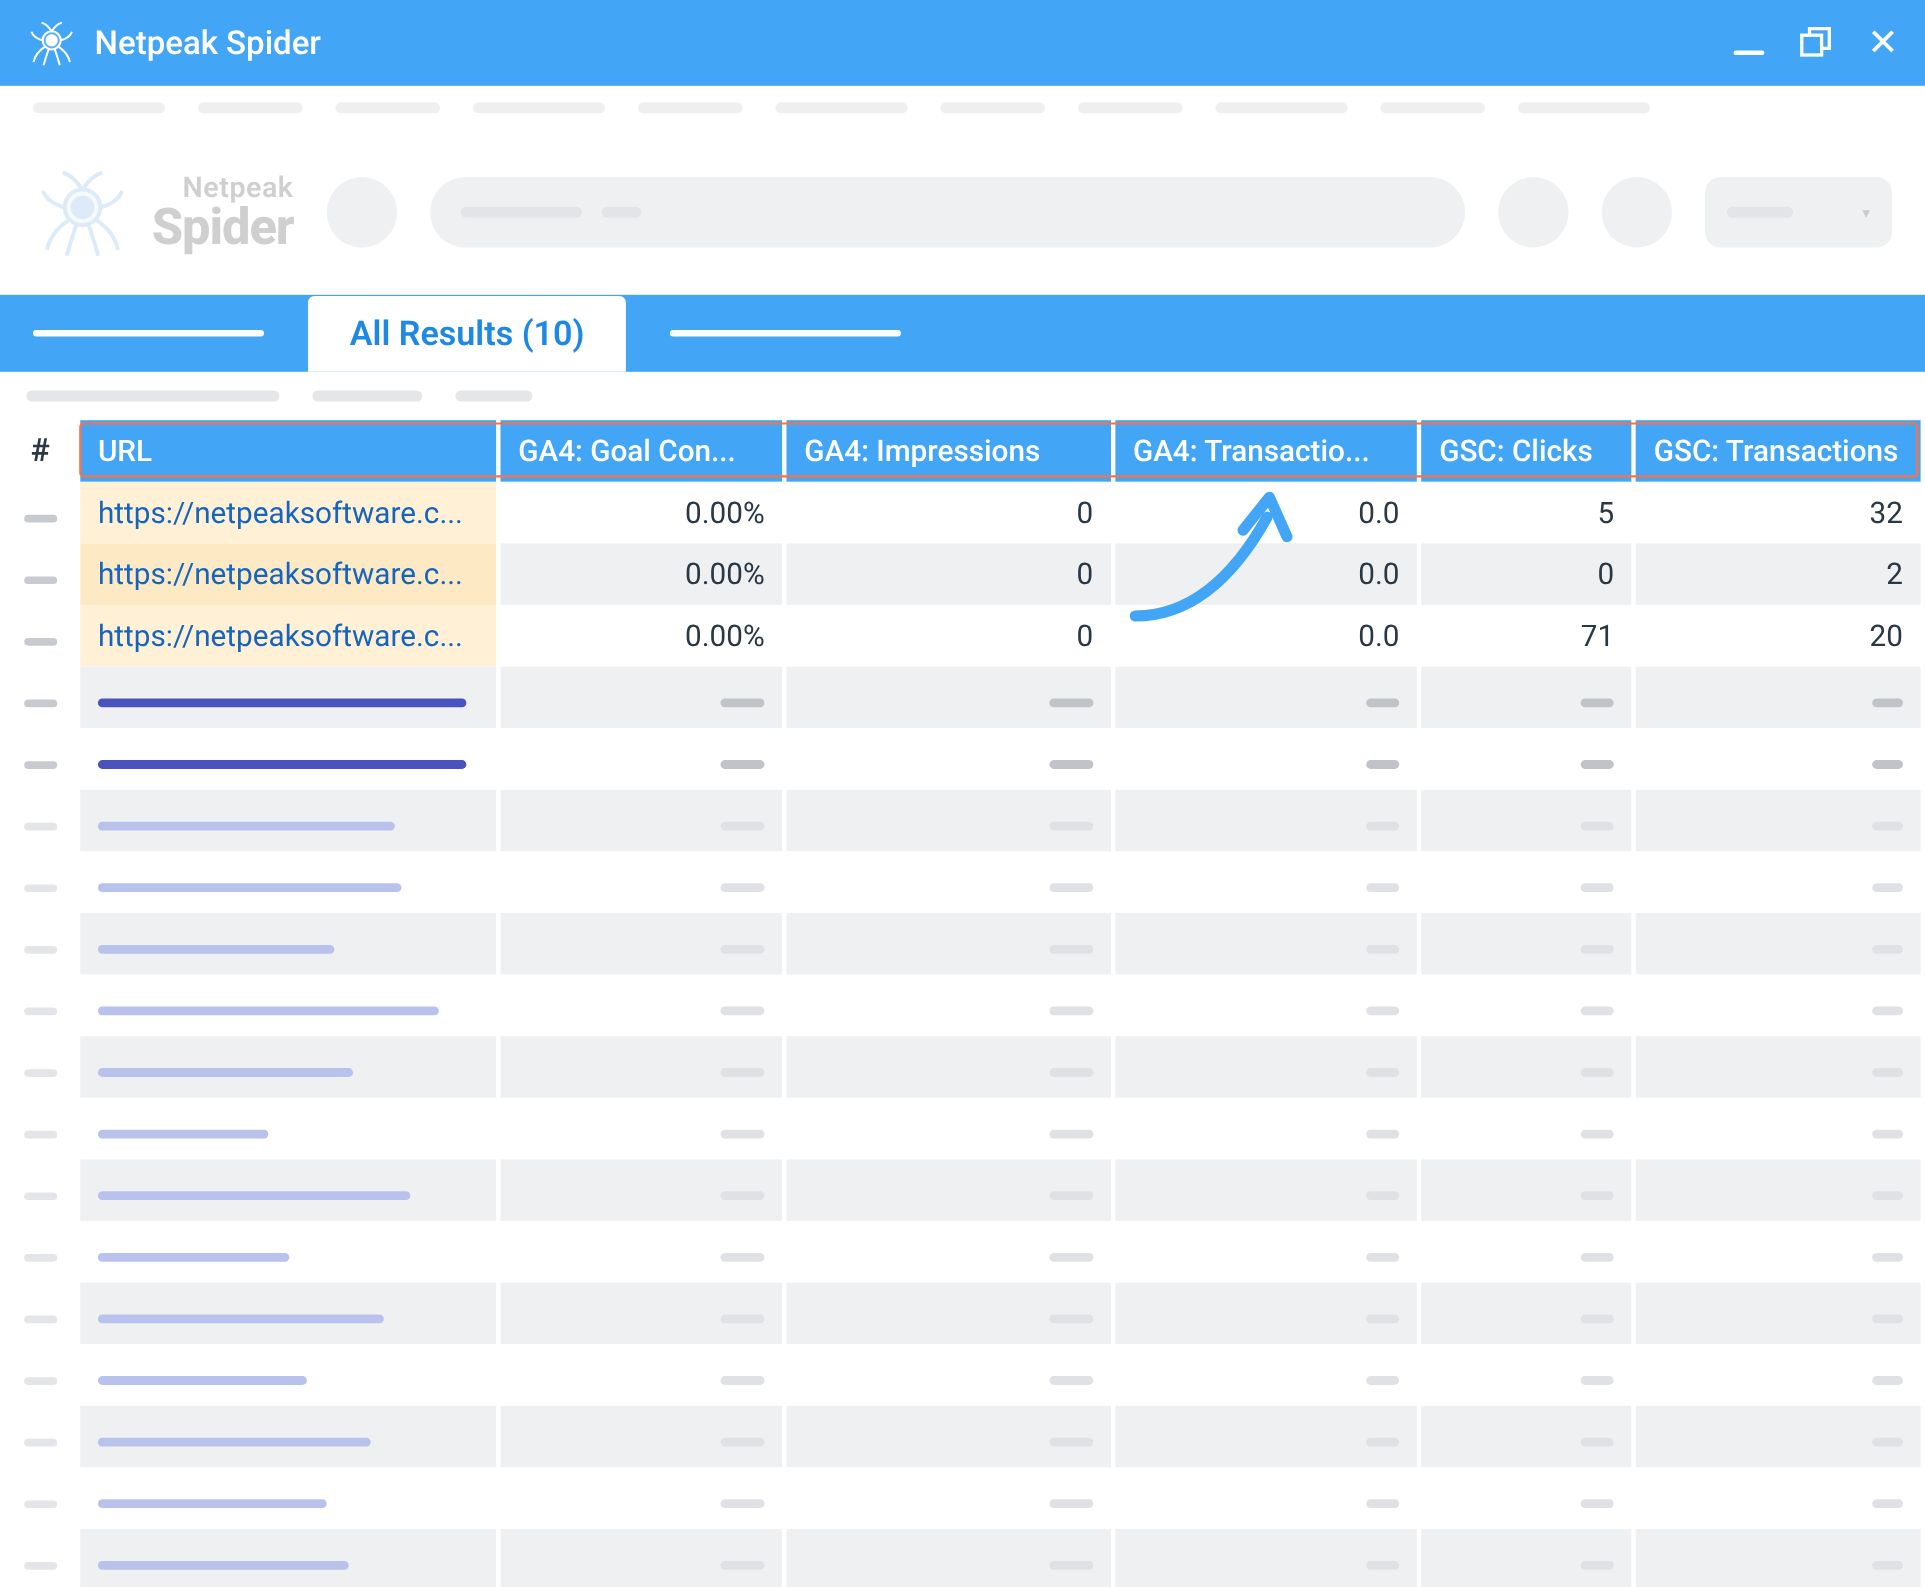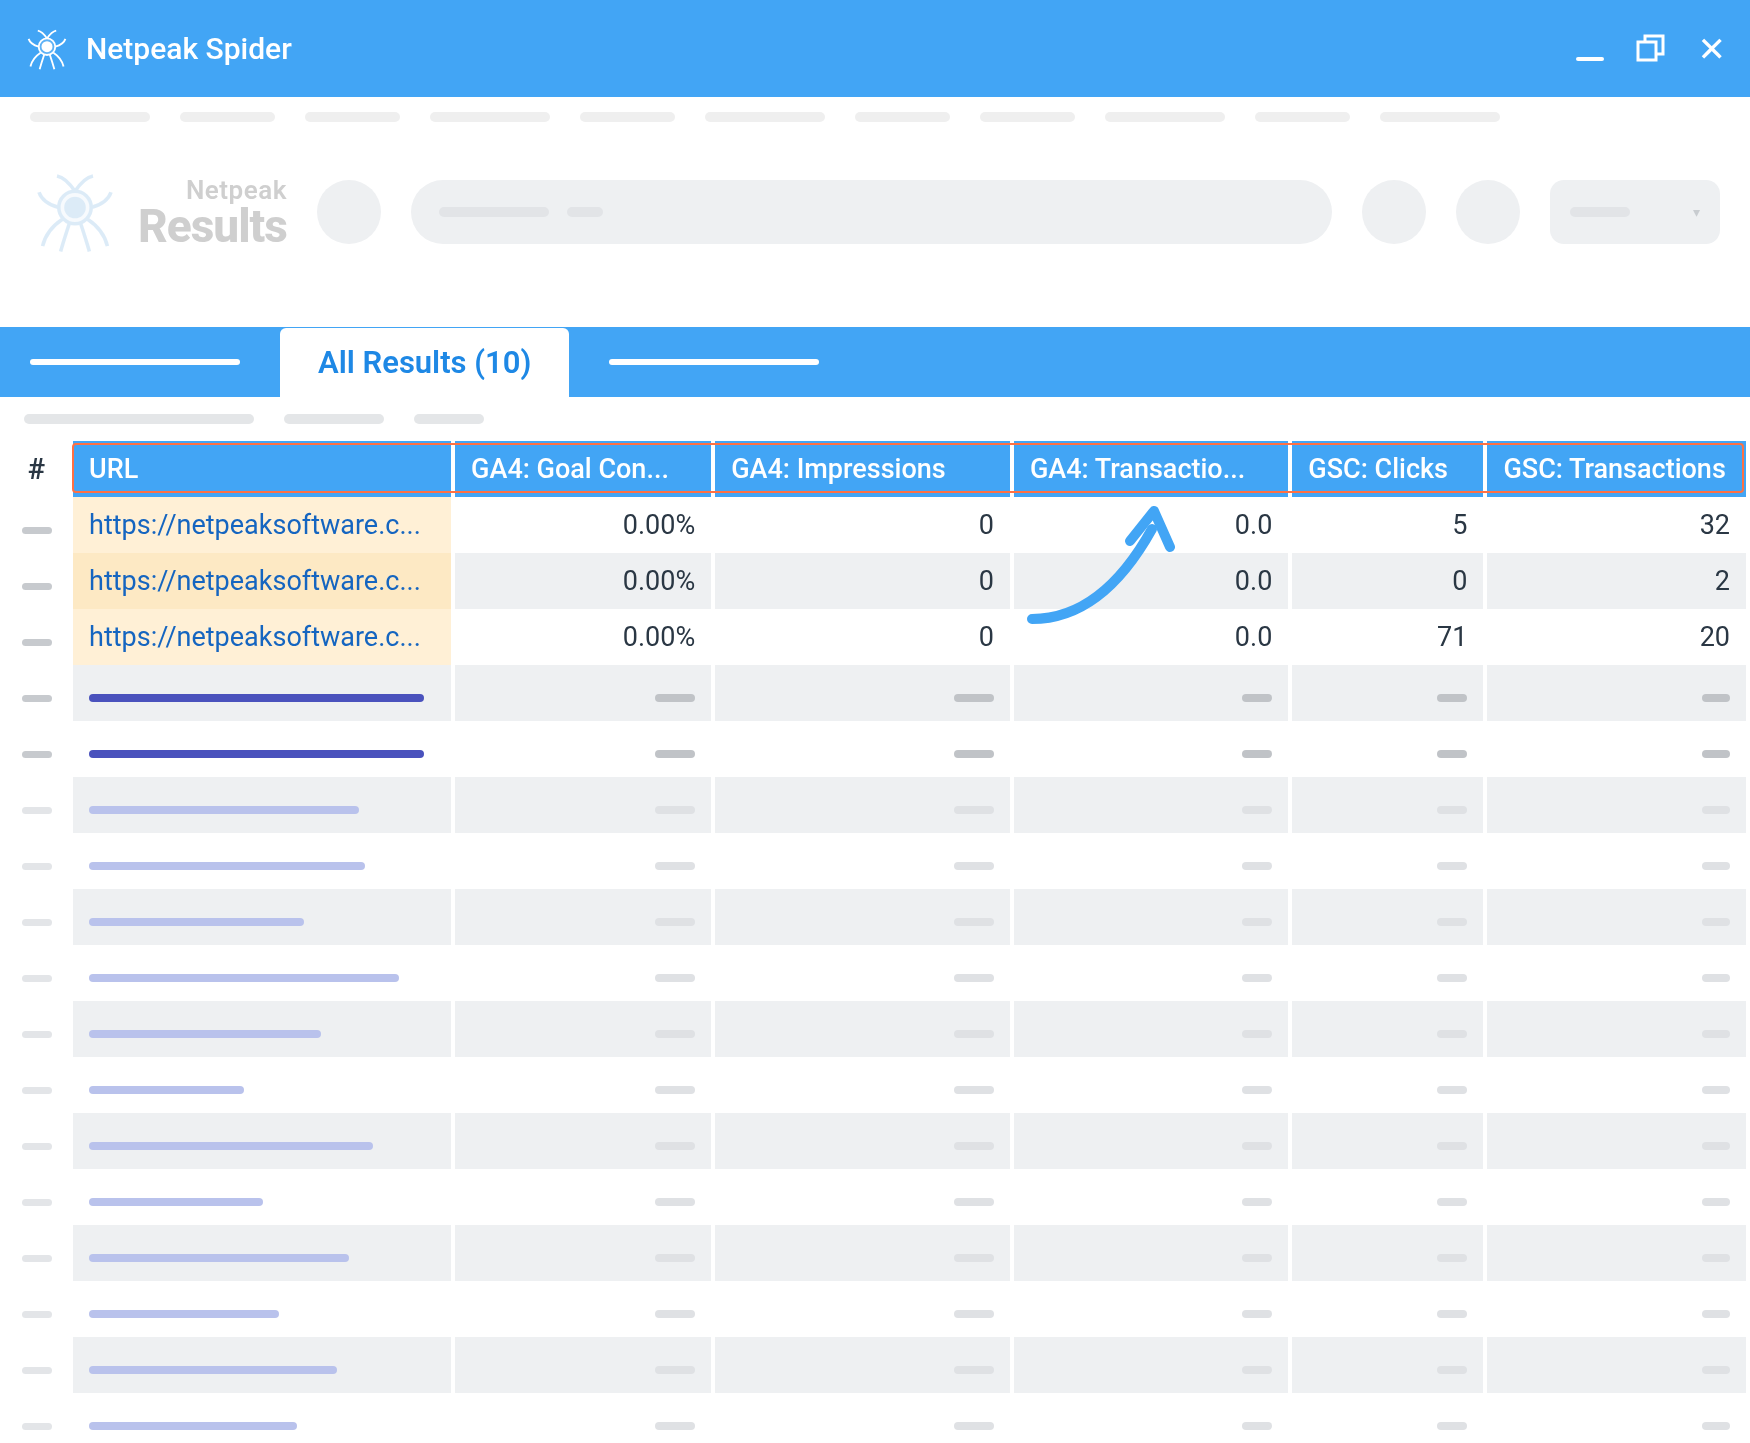--- a/index.html
+++ b/index.html
@@ -5,21 +5,21 @@
 * { margin: 0; padding: 0; box-sizing: border-box; }
 body {
   font-family: -apple-system, BlinkMacSystemFont, "Segoe UI", Roboto, Arial, sans-serif;
   background: #ffffff;
   width: 1750px;
   height: 1443px;
   overflow: hidden;
 }
 .titlebar {
   background: #42a5f5;
-  height: 97px;
+  height: 78px;
   display: flex;
   align-items: center;
   padding: 0 24px;
   color: #fff;
 }
 .titlebar-icon {
   width: 46px;
   height: 46px;
   margin-right: 16px;
 }
@@ -103,21 +103,20 @@
 .dropdown-ph .chev { font-size: 14px; color: #c8ccd0; }
 
 .tabbar {
   background: #42a5f5;
   height: 70px;
   display: flex;
   align-items: flex-end;
   padding: 0 30px;
   gap: 40px;
   padding-top: 10px;
-  margin-top: 40px;
 }
 .tab-ph {
   width: 210px;
   height: 6px;
   background: #fff;
   border-radius: 3px;
   margin-bottom: 32px;
 }
 .tab-active {
   background: #fff;
@@ -286,21 +285,21 @@
         <circle cx="50" cy="45" r="18" fill="#8fbfe8" fill-opacity=".25"></circle>
         <circle cx="50" cy="45" r="10" fill="#8fbfe8"></circle>
         <path d="M50 27 Q40 12 30 10 M50 27 Q60 12 70 10"></path>
         <path d="M32 45 Q14 40 10 28 M68 45 Q86 40 90 28"></path>
         <path d="M36 58 Q18 70 14 88 M64 58 Q82 70 86 88"></path>
         <path d="M44 62 Q38 80 34 94 M56 62 Q62 80 66 94"></path>
       </svg>
     </span>
     <div class="app-logo-text">
       <span class="top">Netpeak</span>
-      <span class="bot">Results</span>
+      <span class="bot">Spider</span>
     </div>
   </div>
   <div class="circle-ph"></div>
   <div class="searchbar-ph">
     <div class="a"></div>
       <div class="b"></div>
   </div>
   <div class="circle-ph"></div>
   <div class="circle-ph"></div>
   <div class="dropdown-ph">

